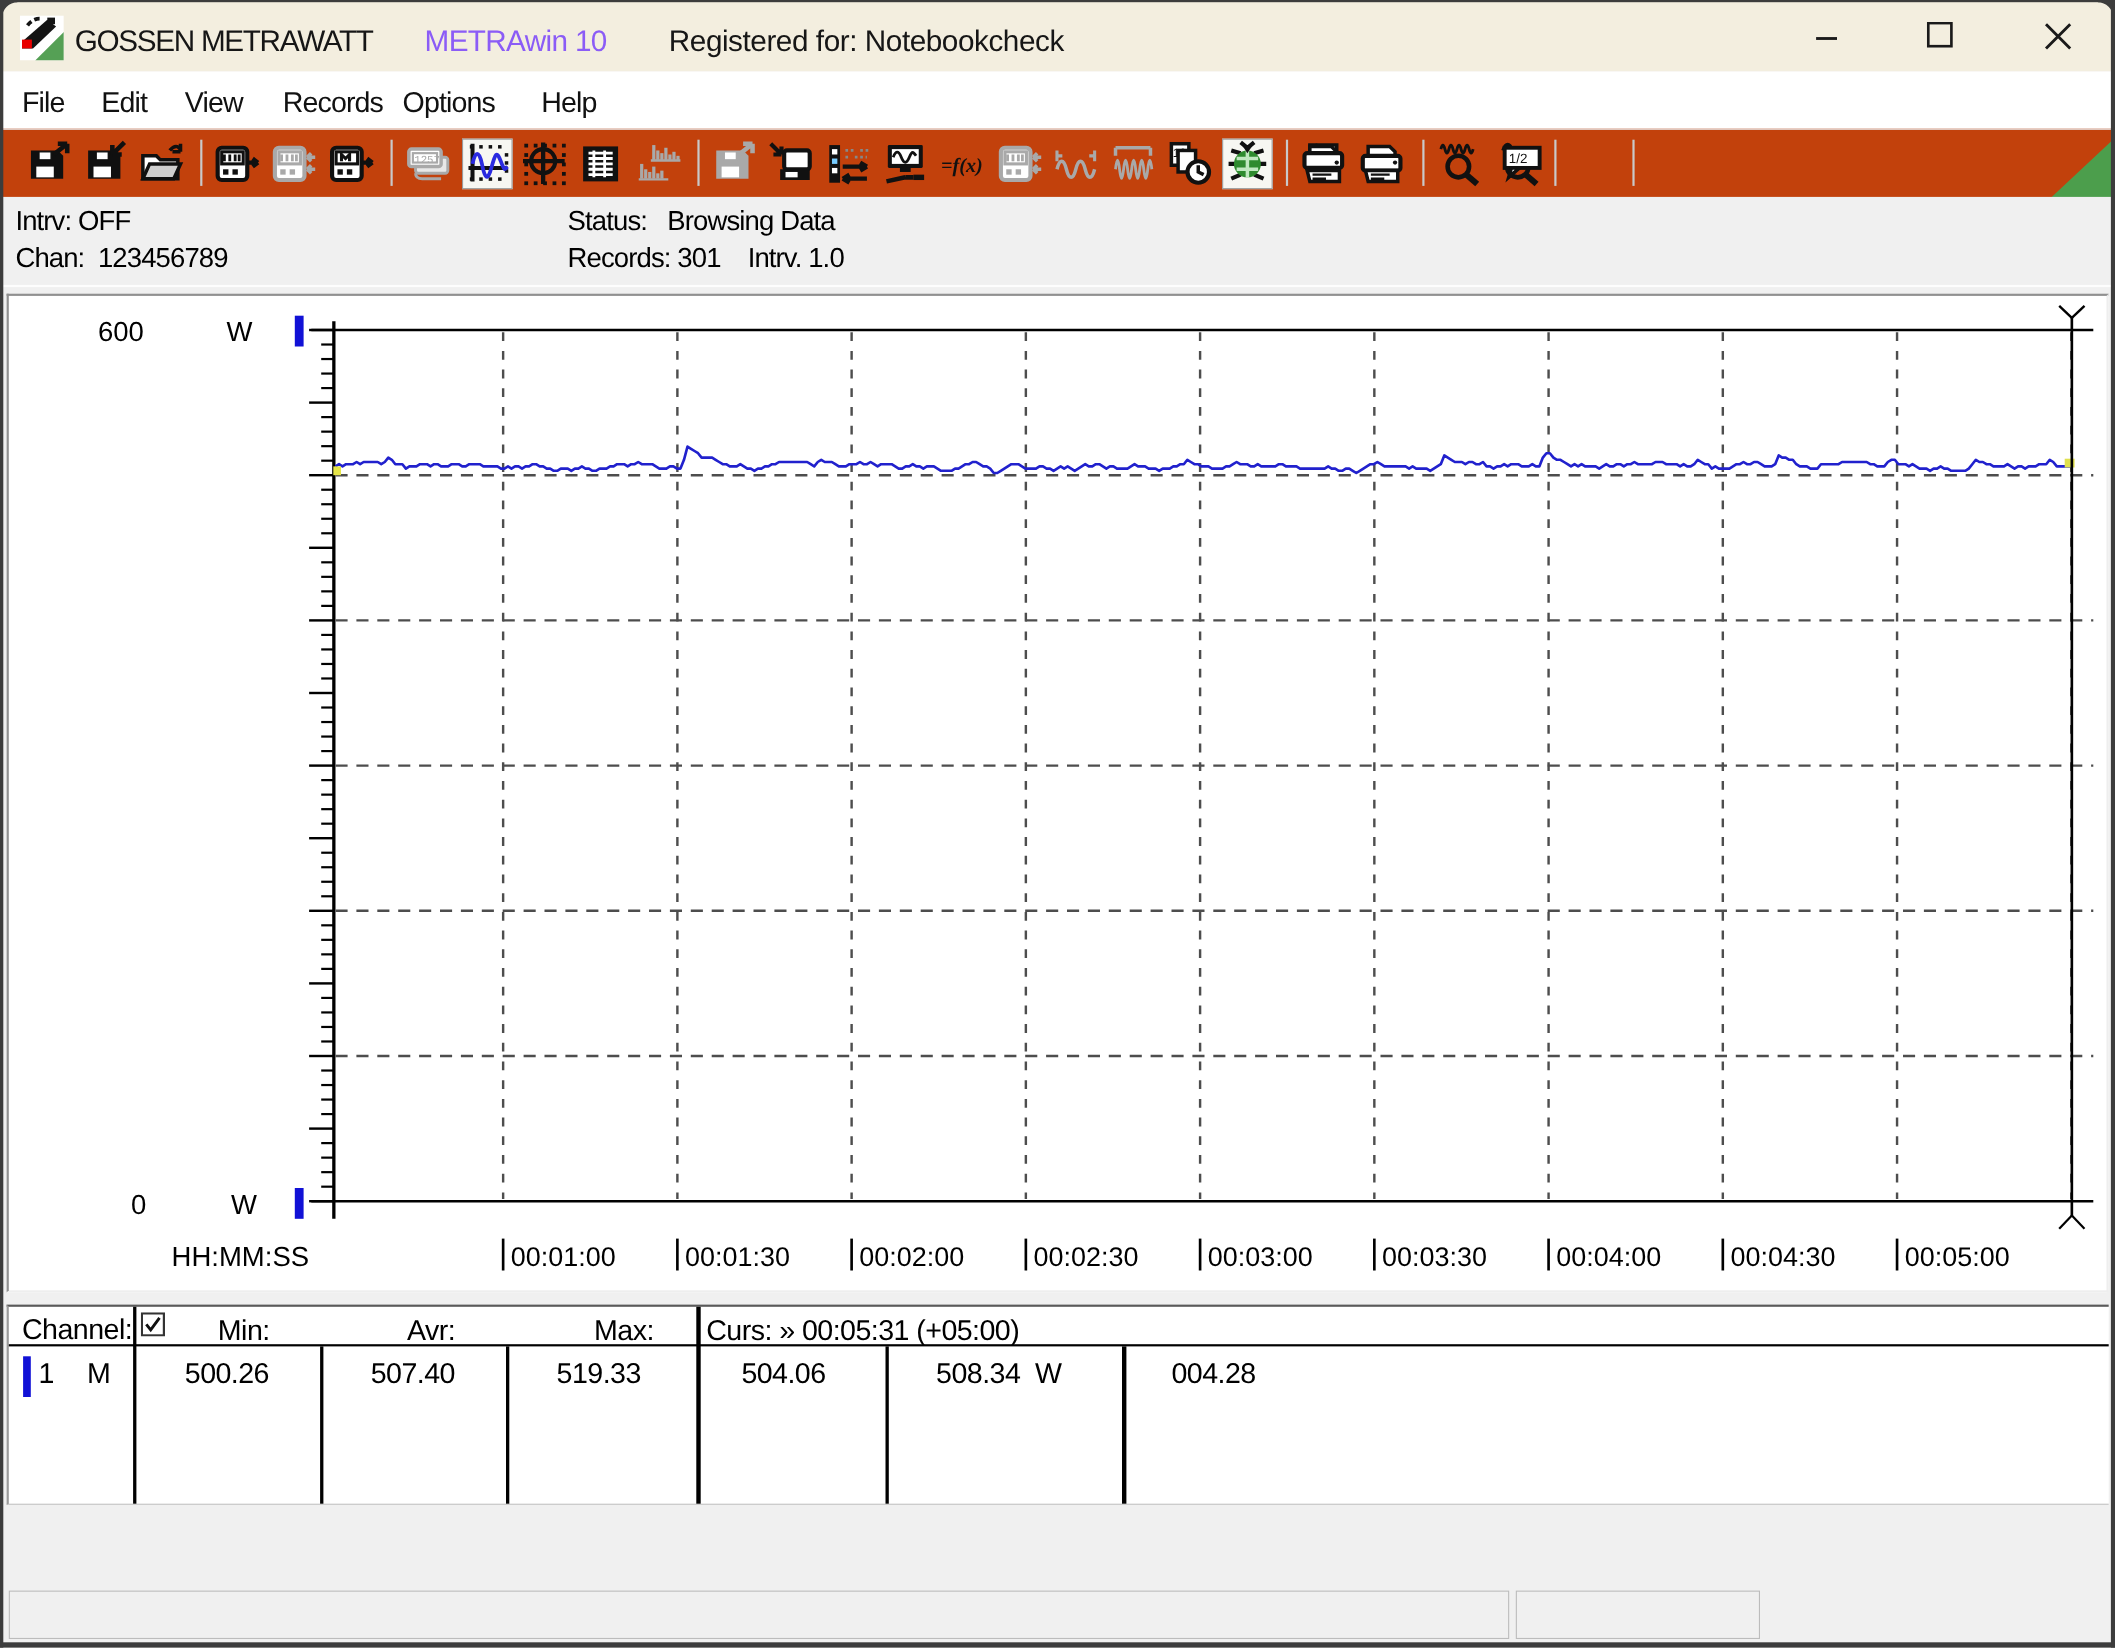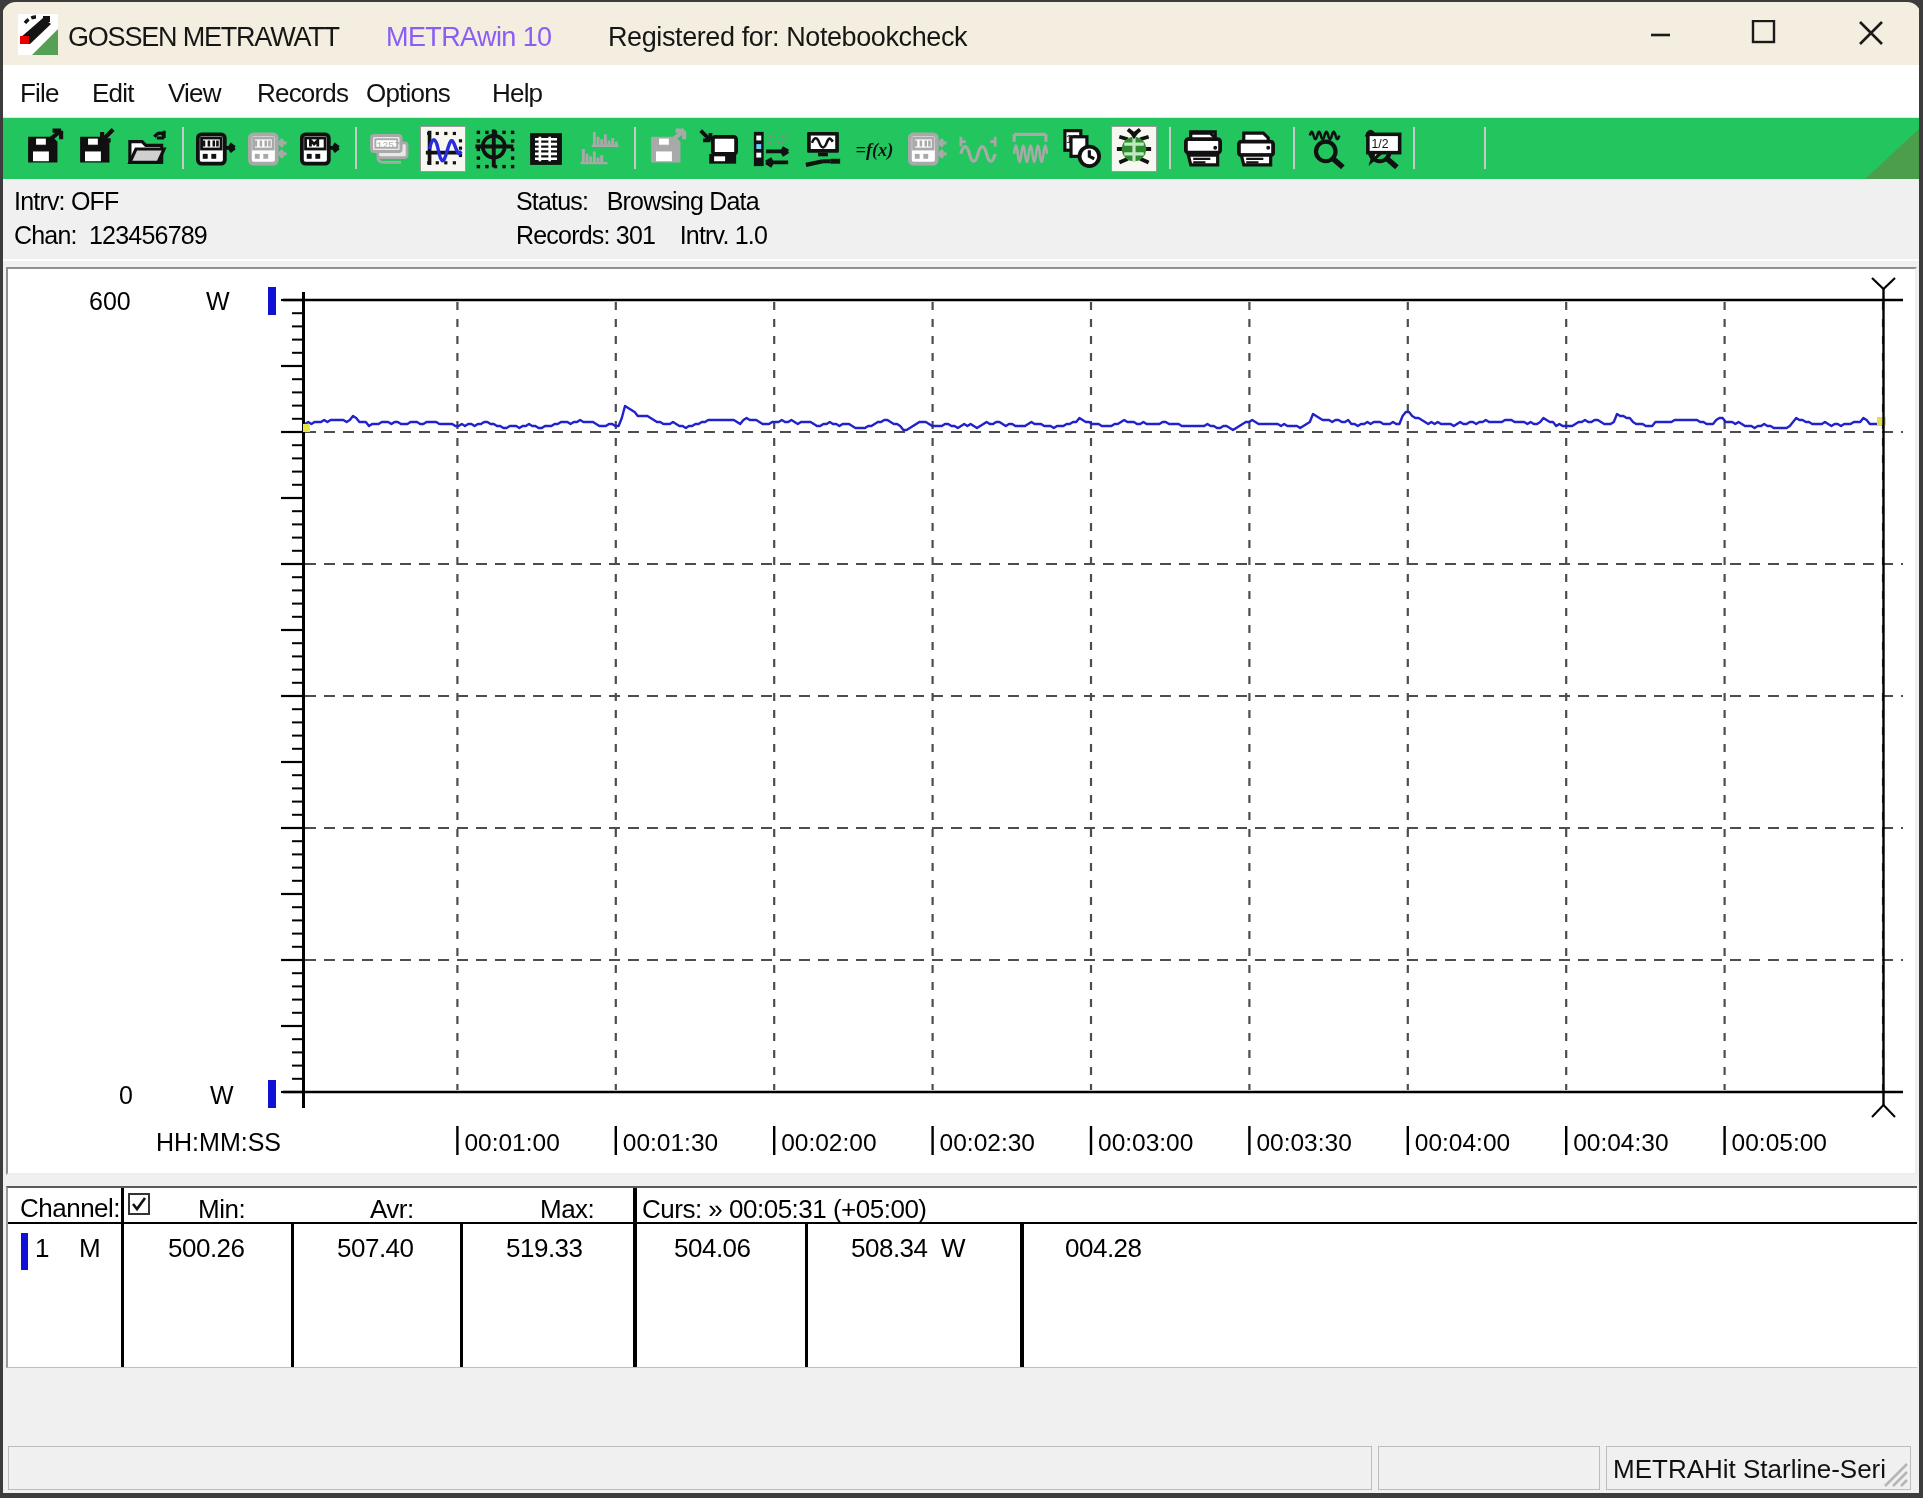--- a/index.html
+++ b/index.html
@@ -1,21 +1,21 @@
 <!DOCTYPE html>
 <html><head><meta charset="utf-8">
 <style>
 *{margin:0;padding:0;box-sizing:border-box}
 html,body{width:1923px;height:1498px;overflow:hidden;background:#e8e6e2;font-family:"Liberation Sans",sans-serif;position:relative}
 .abs{position:absolute}
 #base{position:absolute;inset:0;background:#f0f0f0}
 #title{position:absolute;left:0;top:0;width:100%;height:65px;background:#f3eedf}
 #menu{position:absolute;left:0;top:65px;width:100%;height:52px;background:#fff}
 #menu span{position:absolute;top:13px;font-size:26px;color:#111;letter-spacing:-0.8px}
-#tbar{position:absolute;left:0;top:117px;width:100%;height:76px;background:#22c55e;border-top:1px solid #e6e6e6;border-bottom:1px solid #dcdcdc}
+#tbar{position:absolute;left:0;top:117px;width:100%;height:76px;background:#c2410c;border-top:1px solid #e6e6e6;border-bottom:1px solid #dcdcdc}
 .tb{position:absolute;top:8px;width:46px;height:46px;display:flex;align-items:center;justify-content:center}
 .tb.on{background:#f7f7f2;border:1.5px solid #9a9a9a}
 .sep{position:absolute;top:9px;width:2px;height:42px;background:#c9c9c9}
 #info{position:absolute;left:0;top:179px;width:100%;height:82px;background:#f0f0f0;border-bottom:2px solid #fdfdfd}
 #info div{position:absolute;font-size:25px;color:#000;letter-spacing:-0.8px}
 #chart{position:absolute;left:6px;top:267px;width:1911px;height:908px;background:#fff;border-top:2px solid #909090;border-left:2px solid #909090;border-right:2px solid #eee;border-bottom:2px solid #eee}
 #grid{position:absolute;left:6px;top:1186px;width:1911px;height:182px;background:#fff;border-top:2px solid #5a5a5a;border-left:2px solid #9a9a9a;border-bottom:1px solid #c0c0c0}
 #grid .t{position:absolute;font-size:26px;color:#000;letter-spacing:-0.5px;white-space:pre}
 .vline{position:absolute;top:0;bottom:0;background:#000}
 #sbar{position:absolute;left:0;top:1443px;width:100%;height:50px;background:#f0f0f0}
@@ -460,26 +460,20 @@
  <div class="t" style="left:329px;top:45px">507.40</div>
  <div class="t" style="left:498px;top:45px">519.33</div>
  <div class="t" style="left:666px;top:45px">504.06</div>
  <div class="t" style="left:843px;top:45px">508.34 &nbsp;W</div>
  <div class="t" style="left:1057px;top:45px">004.28</div>
 </div>
 
 <div id="sbar">
  <div class="cell" style="left:8px;width:1364px"></div>
  <div class="cell" style="left:1378px;width:222px"></div>
- <div class="cell" style="left:1606px;width:305px">
-   <div class="abs" style="left:6px;top:7px;font-size:26px;color:#111">METRAHit Starline-Seri</div>
-   <svg class="abs" style="right:1px;bottom:1px" width="30" height="30">
-        <path d="M28 6 6 28M28 14 14 28M28 22 22 28" stroke="#b5b5b5" stroke-width="2.5"></path>
-      </svg>
- </div>
 </div>
 
 <div id="frame">
  <div class="abs" style="left:0;top:0;width:100%;height:2px;background:#3c3c3c"></div>
  <div class="abs" style="left:0;top:0;width:3px;height:100%;background:#3c3c3c"></div>
  <div class="abs" style="right:0;top:0;width:4px;height:100%;background:#3c3c3c"></div>
  <div class="abs" style="left:0;bottom:0;width:100%;height:5px;background:#3c3c3c"></div>
  <svg class="abs" style="left:0;top:0" width="16" height="16">
       <path d="M0 0h16v2a14 14 0 0 0-14 14H0z" fill="#3c3c3c"></path>
     </svg>

